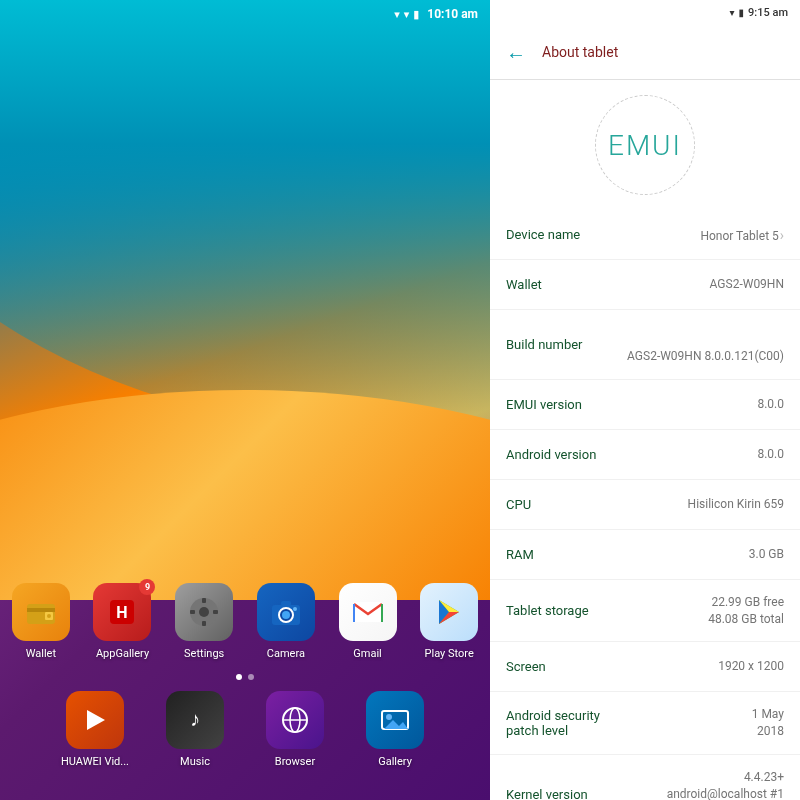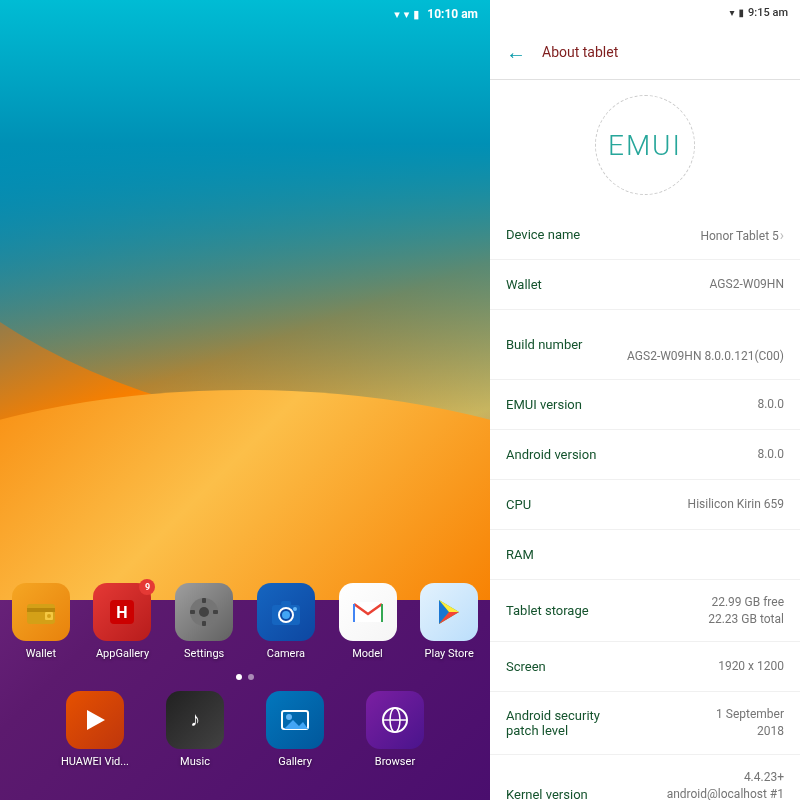--- a/index.html
+++ b/index.html
@@ -353,21 +353,21 @@
       </div>
       <div class="app-item">
         <div class="app-icon icon-gmail">
           <svg width="32" height="32" viewBox="0 0 32 32" fill="none">
       <rect x="2" y="6" width="28" height="20" rx="2" fill="white"></rect>
       <path d="M2 8 L16 18 L30 8" stroke="#ea4335" stroke-width="2.5" fill="none"></path>
       <path d="M2 8 L2 26" stroke="#4285f4" stroke-width="2"></path>
       <path d="M30 8 L30 26" stroke="#34a853" stroke-width="2"></path>
     </svg>
         </div>
-        <span class="app-label">Model</span>
+        <span class="app-label">Gmail</span>
       </div>
       <div class="app-item">
         <div class="app-icon icon-playstore">
           <svg width="32" height="32" viewBox="0 0 32 32" fill="none">
       <polygon points="6,4 26,16 6,28" fill="#4caf50"></polygon>
       <polygon points="6,4 16,16 6,28" fill="#1976d2"></polygon>
       <polygon points="6,28 26,16 16,16" fill="#f44336"></polygon>
       <polygon points="6,4 26,16 16,16" fill="#ffeb3b"></polygon>
     </svg>
         </div>
@@ -391,38 +391,38 @@
       </div>
       <div class="app-item">
         <div class="app-icon icon-music">
           <svg width="32" height="32" viewBox="0 0 32 32">
             <text x="16" y="22" text-anchor="middle" fill="white" font-size="20">♪</text>
           </svg>
         </div>
         <span class="app-label">Music</span>
       </div>
       <div class="app-item">
+        <div class="app-icon icon-browser">
+          <svg width="32" height="32" viewBox="0 0 32 32">
+      <circle cx="16" cy="16" r="12" stroke="white" stroke-width="2" fill="none"></circle>
+      <ellipse cx="16" cy="16" rx="5" ry="12" stroke="white" stroke-width="1.5" fill="none"></ellipse>
+      <line x1="4" y1="16" x2="28" y2="16" stroke="white" stroke-width="1.5"></line>
+    </svg>
+        </div>
+        <span class="app-label">Browser</span>
+      </div>
+      <div class="app-item">
         <div class="app-icon icon-gallery">
           <svg width="32" height="32" viewBox="0 0 32 32">
       <rect x="3" y="7" width="26" height="18" rx="2" stroke="white" stroke-width="2" fill="none"></rect>
       <circle cx="10" cy="13" r="3" fill="#64b5f6"></circle>
       <polygon points="5,25 14,16 20,22 24,18 29,25" fill="#42a5f5"></polygon>
     </svg>
         </div>
         <span class="app-label">Gallery</span>
-      </div>
-      <div class="app-item">
-        <div class="app-icon icon-browser">
-          <svg width="32" height="32" viewBox="0 0 32 32">
-      <circle cx="16" cy="16" r="12" stroke="white" stroke-width="2" fill="none"></circle>
-      <ellipse cx="16" cy="16" rx="5" ry="12" stroke="white" stroke-width="1.5" fill="none"></ellipse>
-      <line x1="4" y1="16" x2="28" y2="16" stroke="white" stroke-width="1.5"></line>
-    </svg>
-        </div>
-        <span class="app-label">Browser</span>
       </div>
     </div>
 </div>
 
 <div class="about-panel">
 
   <div class="status-bar-right">
     <span style="font-size:10px;color:#333;">▾</span>
     <span style="font-size:10px;color:#333;">▮</span>
     <span class="status-time-right">9:15 am</span>
@@ -462,33 +462,34 @@
       <div class="info-row">
         <span class="info-label">Android version</span>
         <div class="info-value info-value-multiline" style="white-space: pre-line;">8.0.0</div>
       </div>
       <div class="info-row">
         <span class="info-label">CPU</span>
         <div class="info-value info-value-multiline" style="white-space: pre-line;">Hisilicon Kirin 659</div>
       </div>
       <div class="info-row">
         <span class="info-label">RAM</span>
+        <div class="info-value info-value-multiline" style="white-space: pre-line;">3.0 GB</div>
       </div>
       <div class="info-row">
         <span class="info-label">Tablet storage</span>
         <div class="info-value info-value-multiline" style="white-space: pre-line;">22.99  GB free
-22.23  GB total</div>
+48.08  GB total</div>
       </div>
       <div class="info-row">
         <span class="info-label">Screen</span>
         <div class="info-value info-value-multiline" style="white-space: pre-line;">1920 x 1200</div>
       </div>
       <div class="info-row">
         <span class="info-label">Android security patch level</span>
-        <div class="info-value info-value-multiline" style="white-space: pre-line;">1 September
+        <div class="info-value info-value-multiline" style="white-space: pre-line;">1 May
 2018</div>
       </div>
       <div class="info-row">
         <span class="info-label">Kernel version</span>
         <div class="info-value info-value-multiline" style="white-space: pre-line;">4.4.23+
 android@localhost #1
 Sat Sep 15 11:34:28 CST 2018</div>
       </div>
     </div>
 </div>

